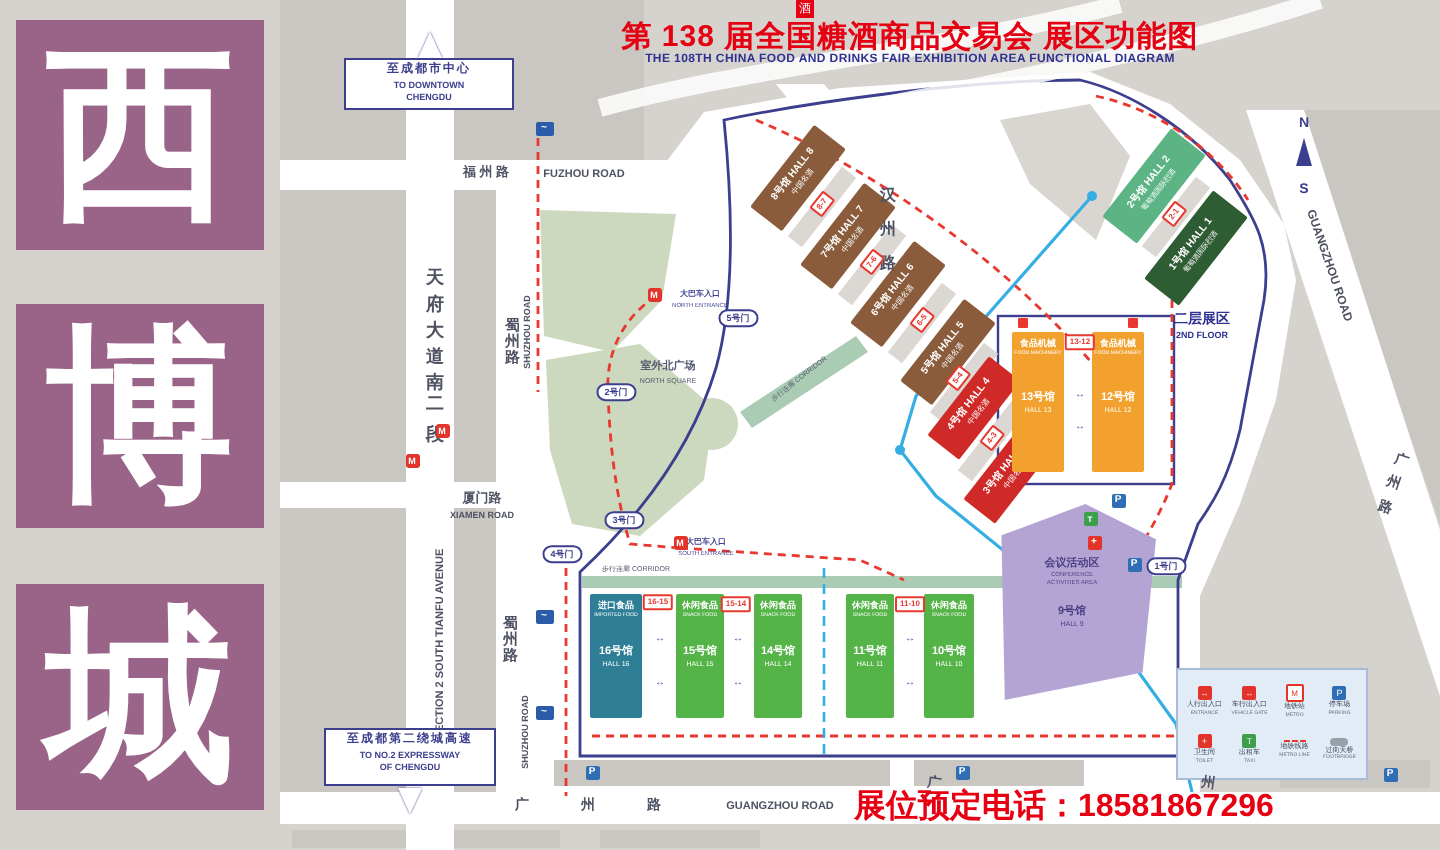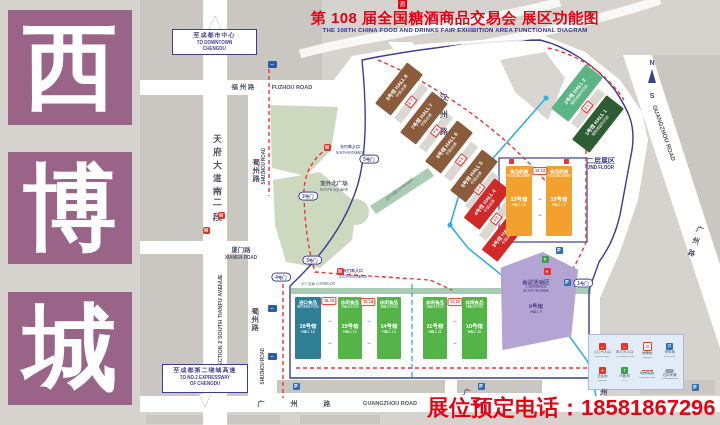--- a/index.html
+++ b/index.html
@@ -23,21 +23,21 @@
   .ic{position:absolute;display:flex;align-items:center;justify-content:center;color:#fff;font-weight:700;}
   .sign{position:absolute;background:#fff;border:1px solid #3c3f8e;color:#3c3f8e;text-align:center;
         padding:2px 1px;line-height:1.3;box-sizing:border-box;}
   .tri{position:absolute;width:0;height:0;}
   #title-cn{position:absolute;left:455px;top:9px;transform:translateX(-50%);font-size:15px;font-weight:800;
         color:#e50012;letter-spacing:0.5px;white-space:nowrap;}
   #title-en{position:absolute;left:455px;top:27px;transform:translateX(-50%);font-size:6px;font-weight:700;
         color:#2e3192;letter-spacing:0.2px;white-space:nowrap;}
   #title-logo{position:absolute;left:398px;top:0px;width:9px;height:9px;background:#e50012;color:#fff;
         font-size:6px;display:flex;align-items:center;justify-content:center;}
-  #phone{position:absolute;left:427px;top:393px;font-size:22px;font-weight:800;color:#e60012;white-space:nowrap;}
+  #phone{position:absolute;left:427px;top:393px;font-size:16px;font-weight:800;color:#e60012;white-space:nowrap;}
   #legend{position:absolute;left:588px;top:334px;width:96px;height:56px;background:#e2ecf7;
         border:1px solid #a8bcd8;display:grid;grid-template-columns:repeat(4,1fr);
         padding:3px 2px;box-sizing:border-box;}
   .lgi{display:flex;flex-direction:column;align-items:center;justify-content:center;gap:1px;color:#3b3f52;text-align:center;}
   .lgi .cn{font-size:3.5px;line-height:1;}
   .lgi .en{font-size:2.5px;line-height:1;color:#6b7080;}
   .lgic{display:flex;align-items:center;justify-content:center;color:#fff;}
   #compass-tri{position:absolute;left:648px;top:69px;border-left:4px solid transparent;
         border-right:4px solid transparent;border-bottom:14px solid #3c3f8e;width:0;height:0;}
 </style>
@@ -110,21 +110,21 @@
       <span>西</span>
     </div>
   <div class="sq" style="top:152px;height:112px;">
       <span>博</span>
     </div>
   <div class="sq" style="top:292px;height:113px;">
       <span>城</span>
     </div>
 
   <div id="title-logo">酒</div>
-  <div id="title-cn">第 108 届全国糖酒商品交易会  展区功能图</div>
+  <div id="title-cn">第 138 届全国糖酒商品交易会  展区功能图</div>
   <div id="title-en">THE 108TH CHINA FOOD AND DRINKS FAIR  EXHIBITION AREA FUNCTIONAL DIAGRAM</div>
 
   <div id="compass-tri"></div>
 
   <div id="legend">
       <div class="lgi">
         <div class="lgic" style="width: 7px; height: 7px; background: rgb(227, 52, 44); border-radius: 1px; font-size: 4px;">↔</div>
         <div class="cn">人行出入口</div>
         <div class="en">ENTRANCE</div>
       </div>

